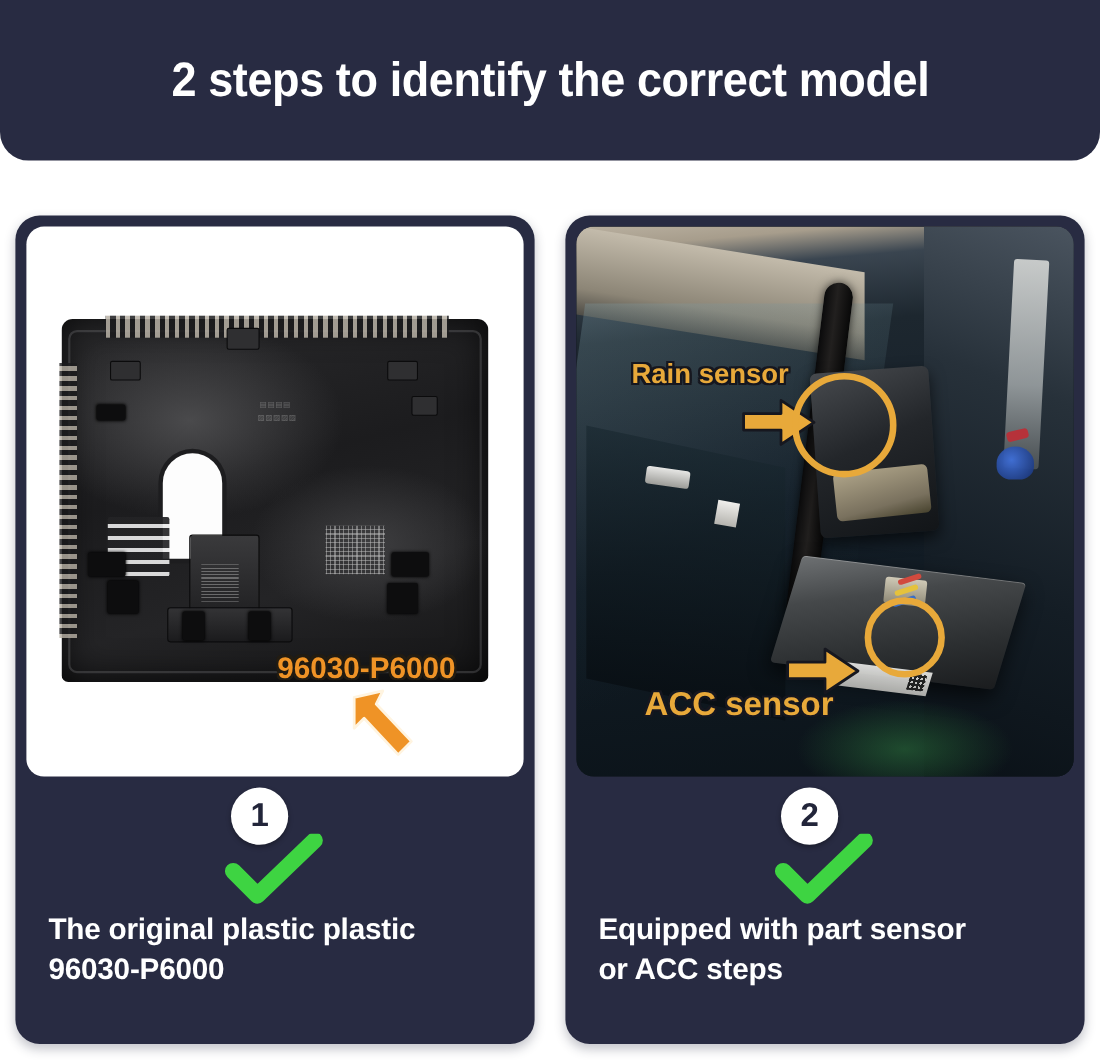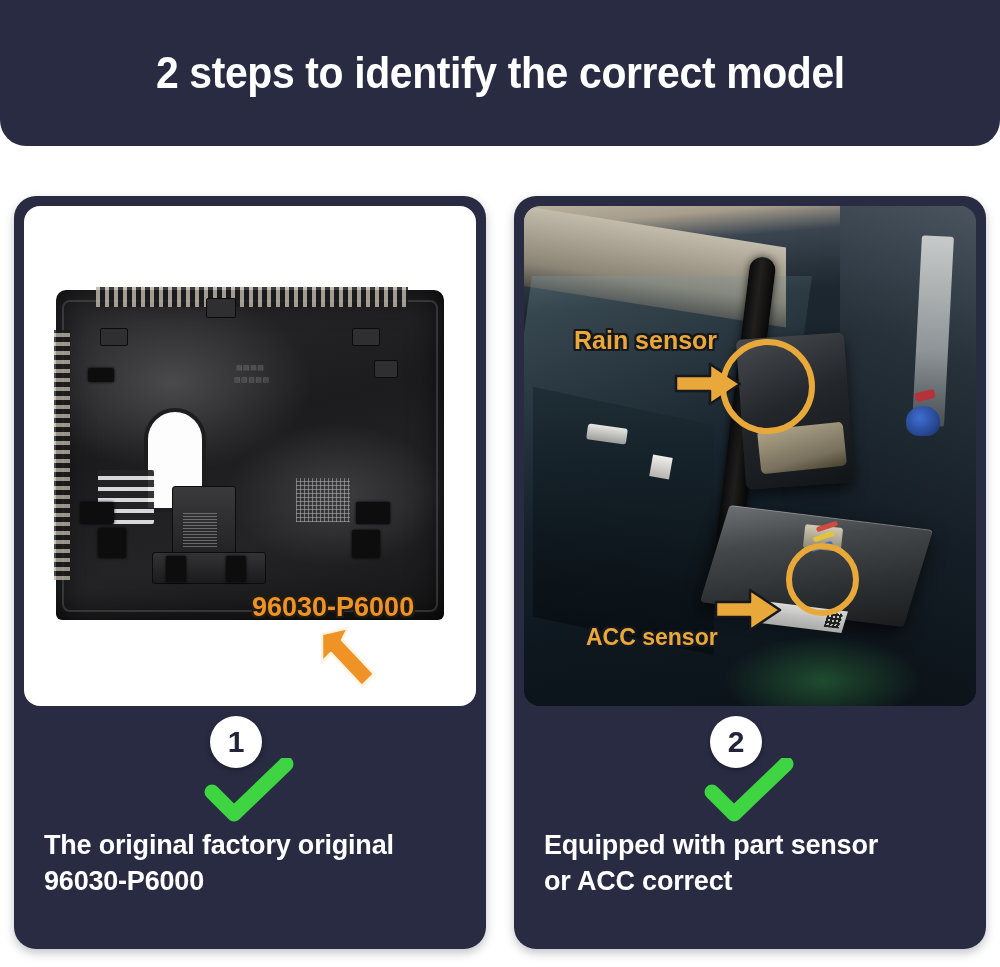--- a/index.html
+++ b/index.html
@@ -328,21 +328,21 @@
       <div class="badge-row">
         <div class="badge-group">
           <div class="num-badge">1</div>
           <svg class="check-mark" width="92" height="66" viewBox="0 0 92 66">
             <path d="M8 34 L30 56 L82 6" fill="none" stroke="#3ed442" stroke-width="15" stroke-linecap="round" stroke-linejoin="round"></path>
           </svg>
         </div>
       </div>
 
       <div class="caption">
-        <div>The original factory original</div>
+        <div>The original plastic plastic</div>
         <div>96030-P6000</div>
       </div>
     </div>
 
     <div class="card">
 
       <div class="photo-frame dark">
         <div class="photo">
 
           <div class="cabin"></div>
@@ -368,21 +368,21 @@
           <div class="green-glow"></div>
 
           <div class="anno-text" style="left:14px;top:120px;font-size:25px;padding-left:36px;">Rain sensor</div>
 
           <svg class="arrow-svg" style="left:150px;top:152px;" width="70" height="52" viewBox="0 0 70 52">
             <path d="M2 18 L36 18 L36 6 L66 26 L36 46 L36 33 L2 33 Z" fill="#e8a93a" stroke="#16171f" stroke-width="2.5" stroke-linejoin="round"></path>
           </svg>
 
           <div class="circle-hl" style="left:196px;top:133px;width:95px;height:95px;"></div>
 
-          <div class="anno-text" style="left:62px;top:418px;font-size:23px;">ACC sensor</div>
+          <div class="anno-text" style="left:62px;top:418px;font-size:30px;">ACC sensor</div>
 
           <svg class="arrow-svg" style="left:190px;top:378px;" width="70" height="52" viewBox="0 0 70 52">
             <path d="M2 18 L36 18 L36 6 L66 26 L36 46 L36 33 L2 33 Z" fill="#e8a93a" stroke="#16171f" stroke-width="2.5" stroke-linejoin="round"></path>
           </svg>
 
           <div class="circle-hl" style="left:262px;top:337px;width:73px;height:73px;"></div>
 
         </div>
       </div>
 
@@ -390,18 +390,18 @@
         <div class="badge-group">
           <div class="num-badge">2</div>
           <svg class="check-mark" width="92" height="66" viewBox="0 0 92 66">
             <path d="M8 34 L30 56 L82 6" fill="none" stroke="#3ed442" stroke-width="15" stroke-linecap="round" stroke-linejoin="round"></path>
           </svg>
         </div>
       </div>
 
       <div class="caption">
         <div>Equipped with part sensor</div>
-        <div>or ACC correct</div>
+        <div>or ACC steps</div>
       </div>
     </div>
 
   </div>
 </div>
 
 </body></html>

